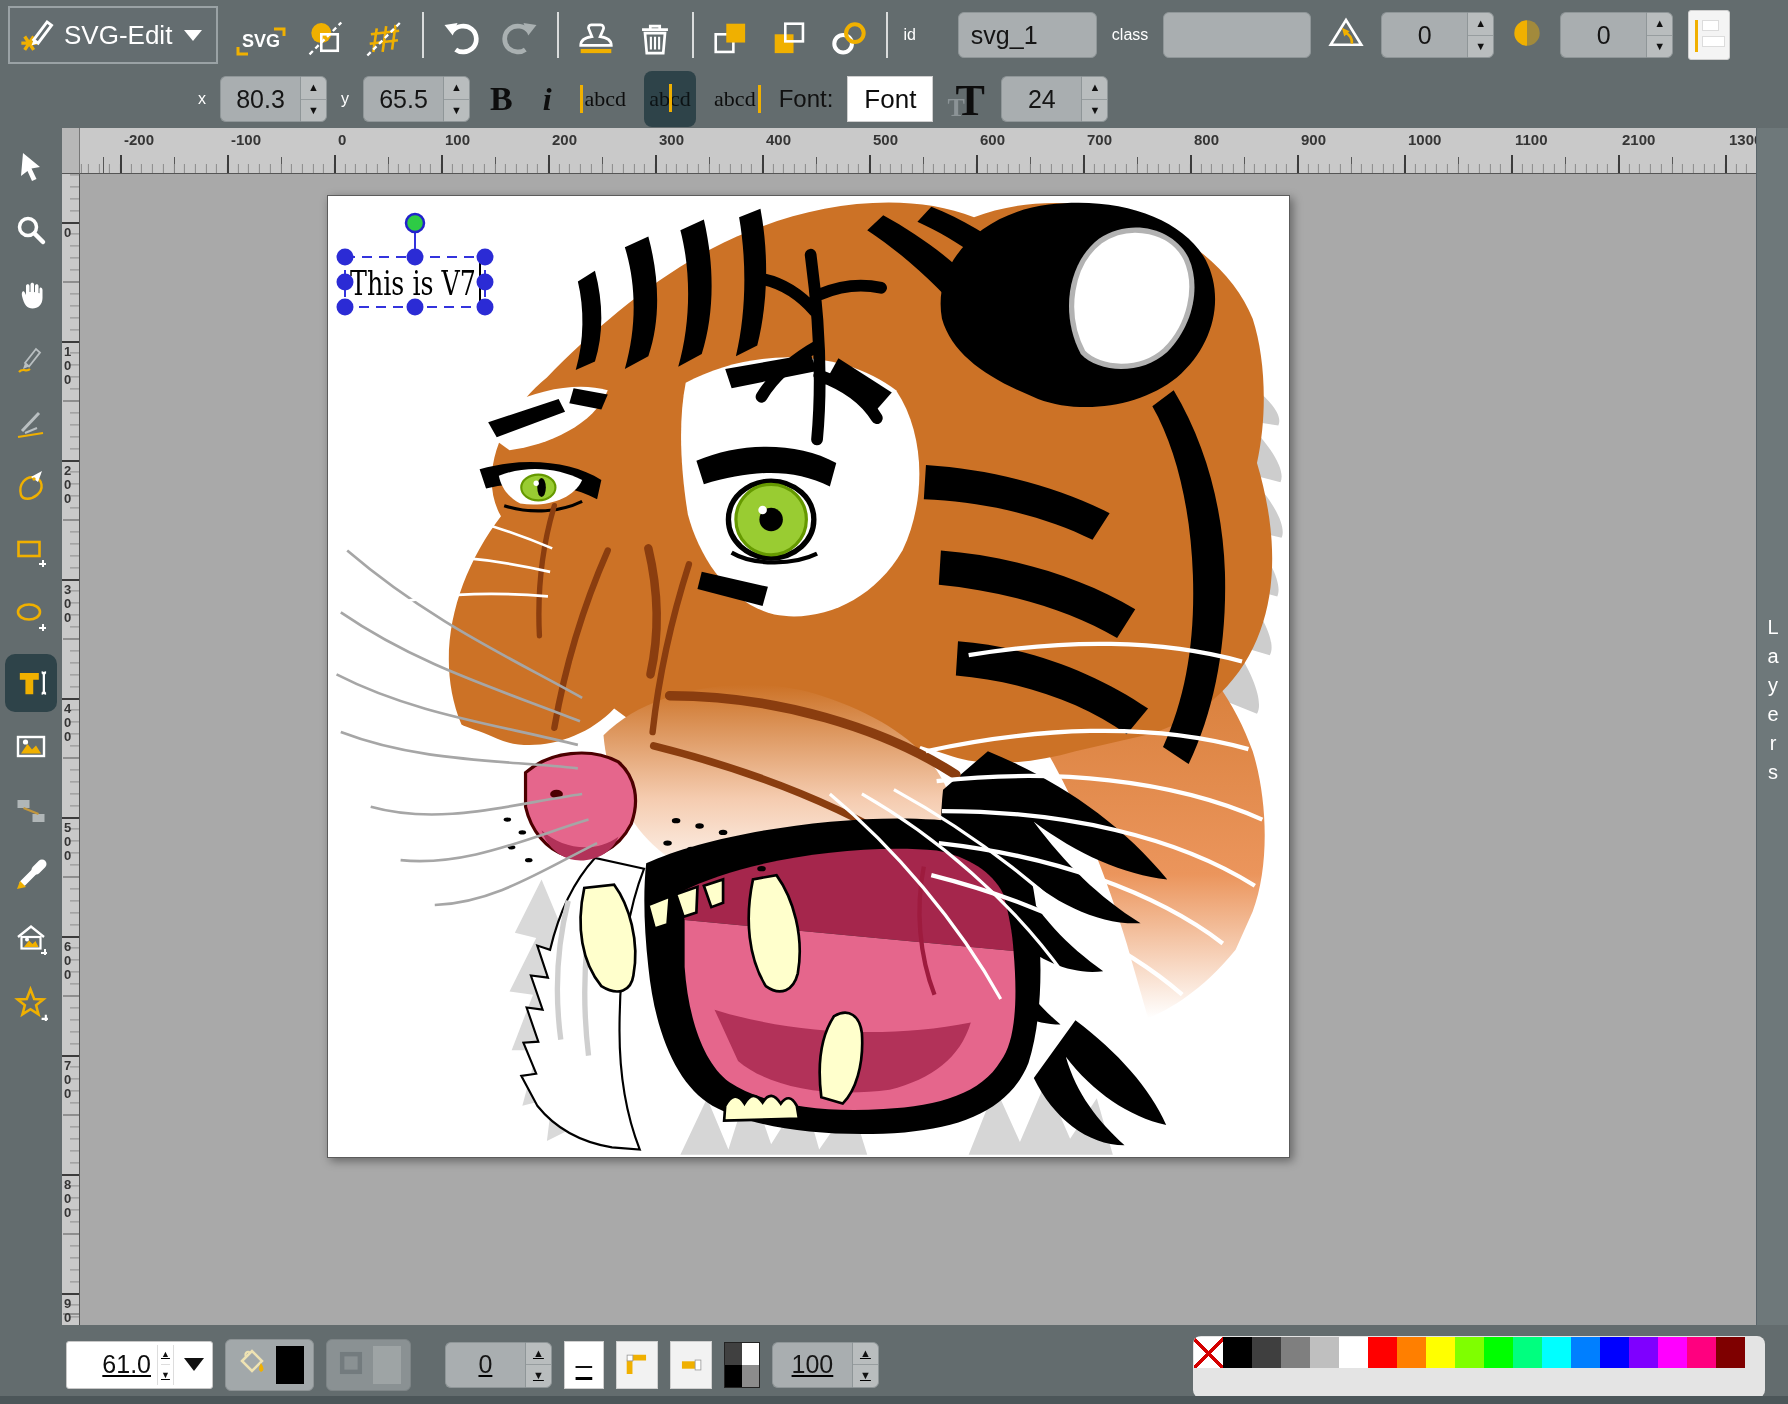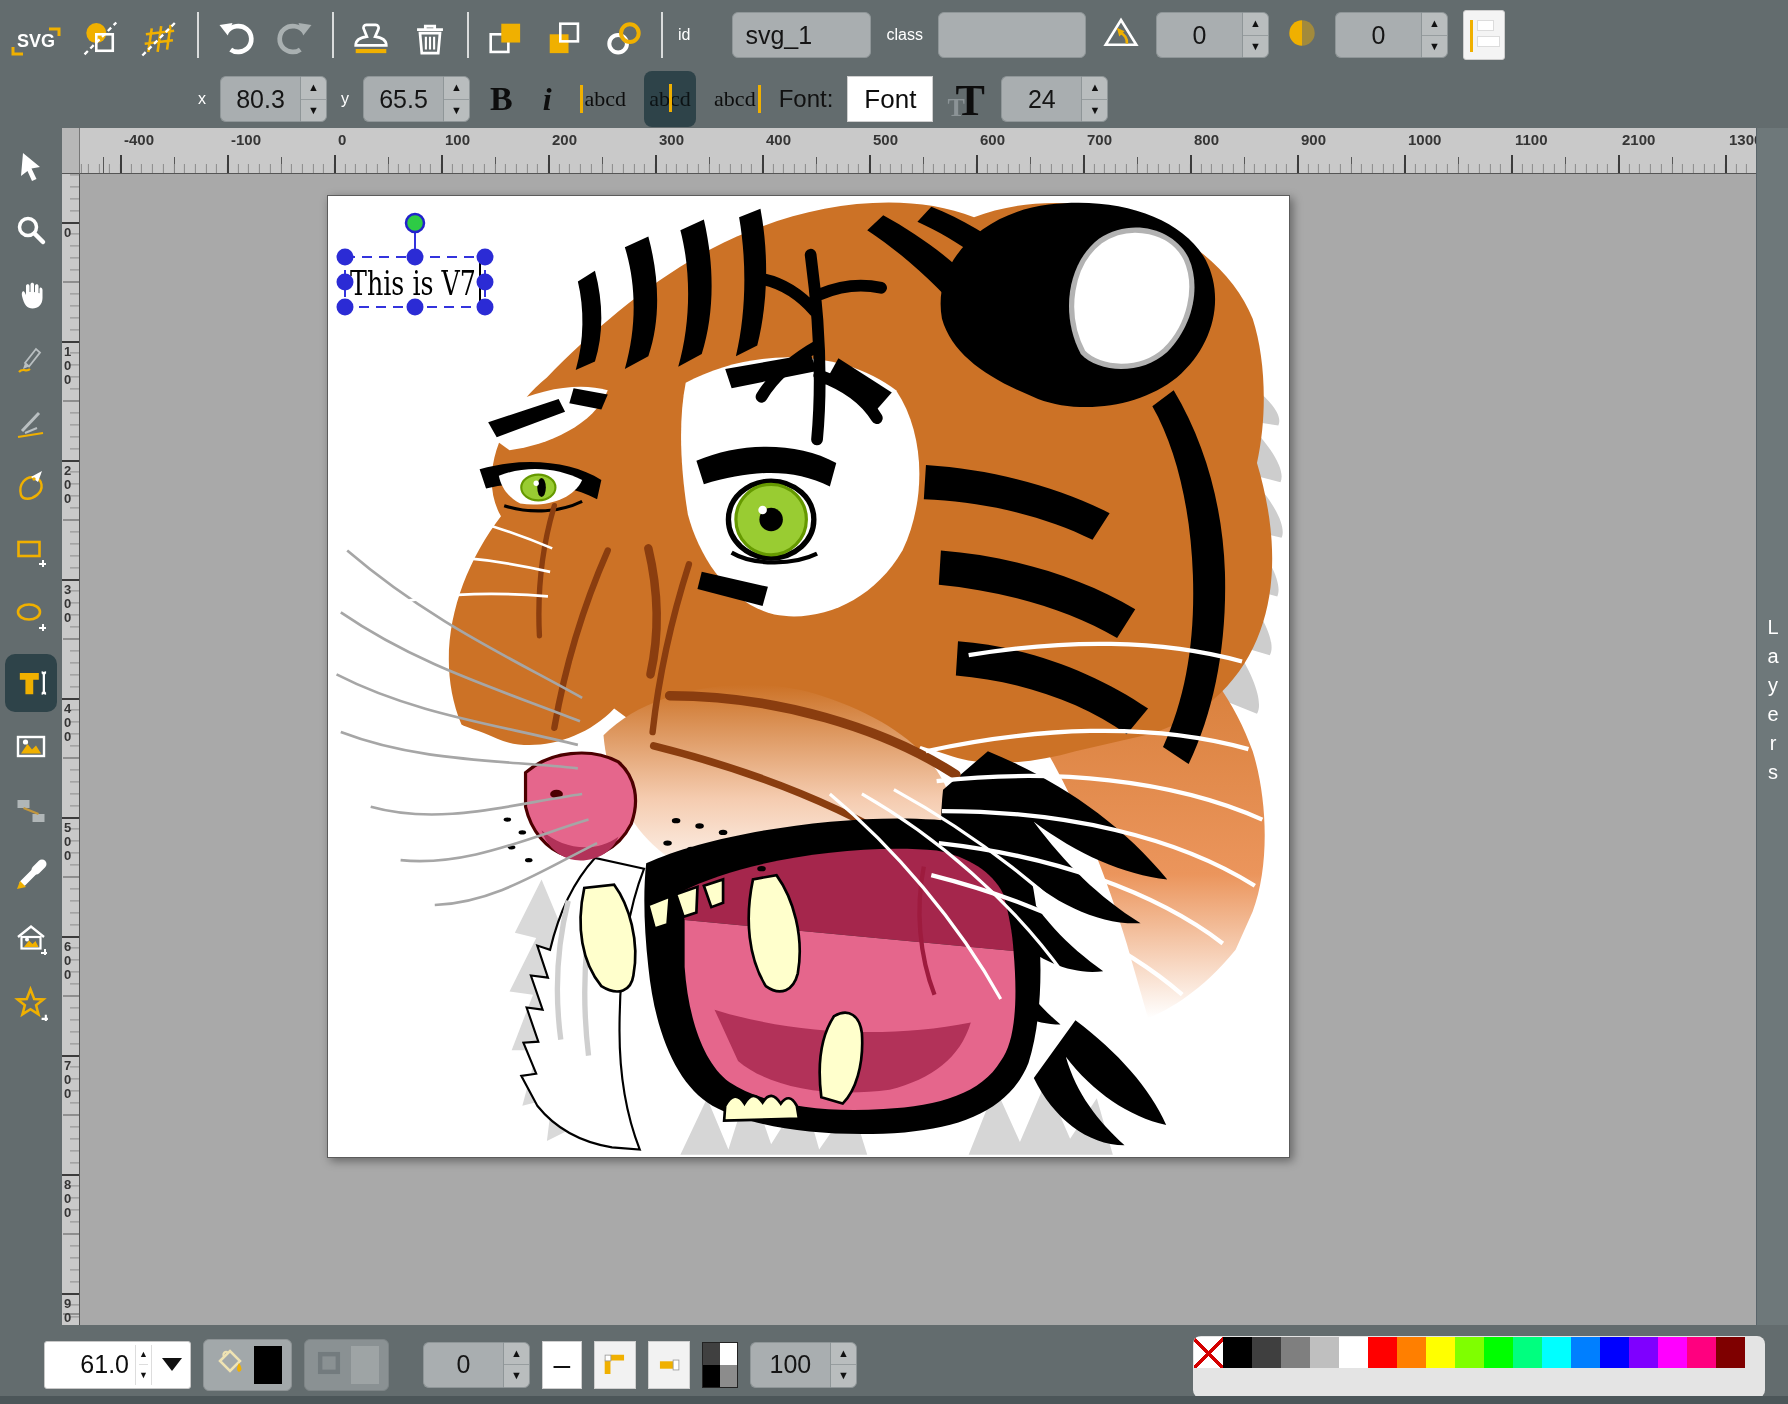--- a/index.html
+++ b/index.html
@@ -63,21 +63,21 @@
   .lab-v{position:absolute;left:2px;width:13px;font-size:13px;font-weight:bold;color:#353535;line-height:14px;word-break:break-all;}
   .canvas-area{position:absolute;left:18px;top:46px;width:1676px;height:1151px;overflow:hidden;background:#a9a9a9;}
   .page{position:absolute;left:247px;top:21px;width:963px;height:963px;background:#fff;border:1px solid #5c5c5c;box-shadow:3px 3px 9px rgba(0,0,0,.4);}
   .overlay{position:absolute;left:0;top:0;pointer-events:none;}
 
   
   .layers-strip{position:absolute;left:1756px;top:128px;width:32px;height:1197px;background:#6e787a;border-left:1px solid #59646a;}
   .layers-strip span{position:absolute;left:4px;top:488px;color:#fff;font-size:20px;writing-mode:vertical-lr;text-orientation:upright;letter-spacing:7px;}
 
   
-  .tb-bottom{position:absolute;left:0;top:1325px;width:1600px;height:79px;background:#636c6e;display:flex;align-items:center;gap:12px;padding-left:44px;}
+  .tb-bottom{position:absolute;left:0;top:1325px;width:1600px;height:79px;background:#636c6e;display:flex;align-items:center;gap:12px;padding-left:66px;text-decoration:underline;}
   .bottom-edge{position:absolute;left:0;top:1396px;width:1788px;height:8px;background:#4c5659;}
   .zoombox{display:flex;align-items:center;height:48px;background:#fff;border:1px solid #c7c7c7;border-radius:3px;flex:none;padding:0 8px 0 14px;gap:6px;}
   .zoombox .zval{font-size:25px;color:#0d0d0d;min-width:70px;text-align:right;}
   .zspin{display:flex;flex-direction:column;height:40px;border-left:1px solid #ddd;border-right:1px solid #ddd;padding:0 3px;}
   .zspin span{flex:1;display:flex;align-items:center;justify-content:center;font-size:9px;color:#111;}
   .zspin span:first-child{border-bottom:1px solid #ddd;}
   .zcaret{width:0;height:0;border-left:10px solid transparent;border-right:10px solid transparent;border-top:13px solid #111;margin-left:4px;}
   .paintbtn{display:flex;align-items:center;gap:7px;height:52px;background:#a2a8aa;border:1px solid #8d9395;border-radius:6px;padding:0 9px;flex:none;}
   .paintbtn .swatch-big{width:28px;height:38px;background:#000;flex:none;}
   .paintbtn.disabled{opacity:.62;}
@@ -94,20 +94,31 @@
   .align-panel .yline{position:absolute;left:6px;top:9px;width:3px;height:32px;background:#f0b000;}
   .align-panel .bar1{position:absolute;left:13px;top:9px;width:17px;height:11px;background:#fff;border:1px solid #dcdcdc;}
   .align-panel .bar2{position:absolute;left:13px;top:25px;width:23px;height:11px;background:#fff;border:1px solid #dcdcdc;}
 </style>
 </head>
 <body>
 
 <div class="app">
 
   <div class="tb-top">
+    <div class="logo-btn">
+      <span>
+        <svg width="38" height="38" viewBox="0 0 34 34">
+          <path d="M3,27 H17 M6,21 L14,33 M14,21 L6,33" stroke="#f0b000" stroke-width="3" fill="none"></path>
+          <path d="M14,24 L26,8 L30,11 L18,27 Z" fill="none" stroke="#fff" stroke-width="2.6"></path>
+          <path d="M14,24 L18,27 L12,29 Z" fill="#fff"></path>
+        </svg>
+      </span>
+      <span>SVG-Edit</span>
+      <span class="caret-down"></span>
+    </div>
 
     <button class="icon-btn wide">
       <svg width="54" height="36" viewBox="0 0 54 36">
         <text x="8" y="24" font-size="18" font-weight="bold" fill="#fff" font-family="Liberation Sans,sans-serif">SVG</text>
         <path d="M4,24 v7 h10" stroke="#f0b000" stroke-width="3" fill="none"></path>
         <path d="M50,13 v-7 h-10" stroke="#f0b000" stroke-width="3" fill="none"></path>
       </svg>
     </button>
 
     <button class="icon-btn">
@@ -361,21 +372,21 @@
         <polygon points="16.5,4 20,13.2 28.7,13.6 21.8,19.2 24.1,27.8 16.5,22.9 8.9,27.8 11.2,19.2 4.3,13.6 13,13.2" fill="none" stroke="#f0b000" stroke-width="2.4"></polygon>
         <path d="M27,32 h6 M31,28 v6" stroke="#fff" stroke-width="2"></path>
       </svg>
     </button>
   </div>
 
   <div class="workspace">
     <div class="corner"></div>
     <div class="ruler-h">
         <div class="tick-h" style="left: 40px;"></div>
-        <span class="lab-h" style="left: 44px;">-400</span>
+        <span class="lab-h" style="left: 44px;">-200</span>
         <div class="tick-h" style="left: 147px;"></div>
         <span class="lab-h" style="left: 151px;">-100</span>
         <div class="tick-h" style="left: 254px;"></div>
         <span class="lab-h" style="left: 258px;">0</span>
         <div class="tick-h" style="left: 361px;"></div>
         <span class="lab-h" style="left: 365px;">100</span>
         <div class="tick-h" style="left: 468px;"></div>
         <span class="lab-h" style="left: 472px;">200</span>
         <div class="tick-h" style="left: 575px;"></div>
         <span class="lab-h" style="left: 579px;">300</span>

